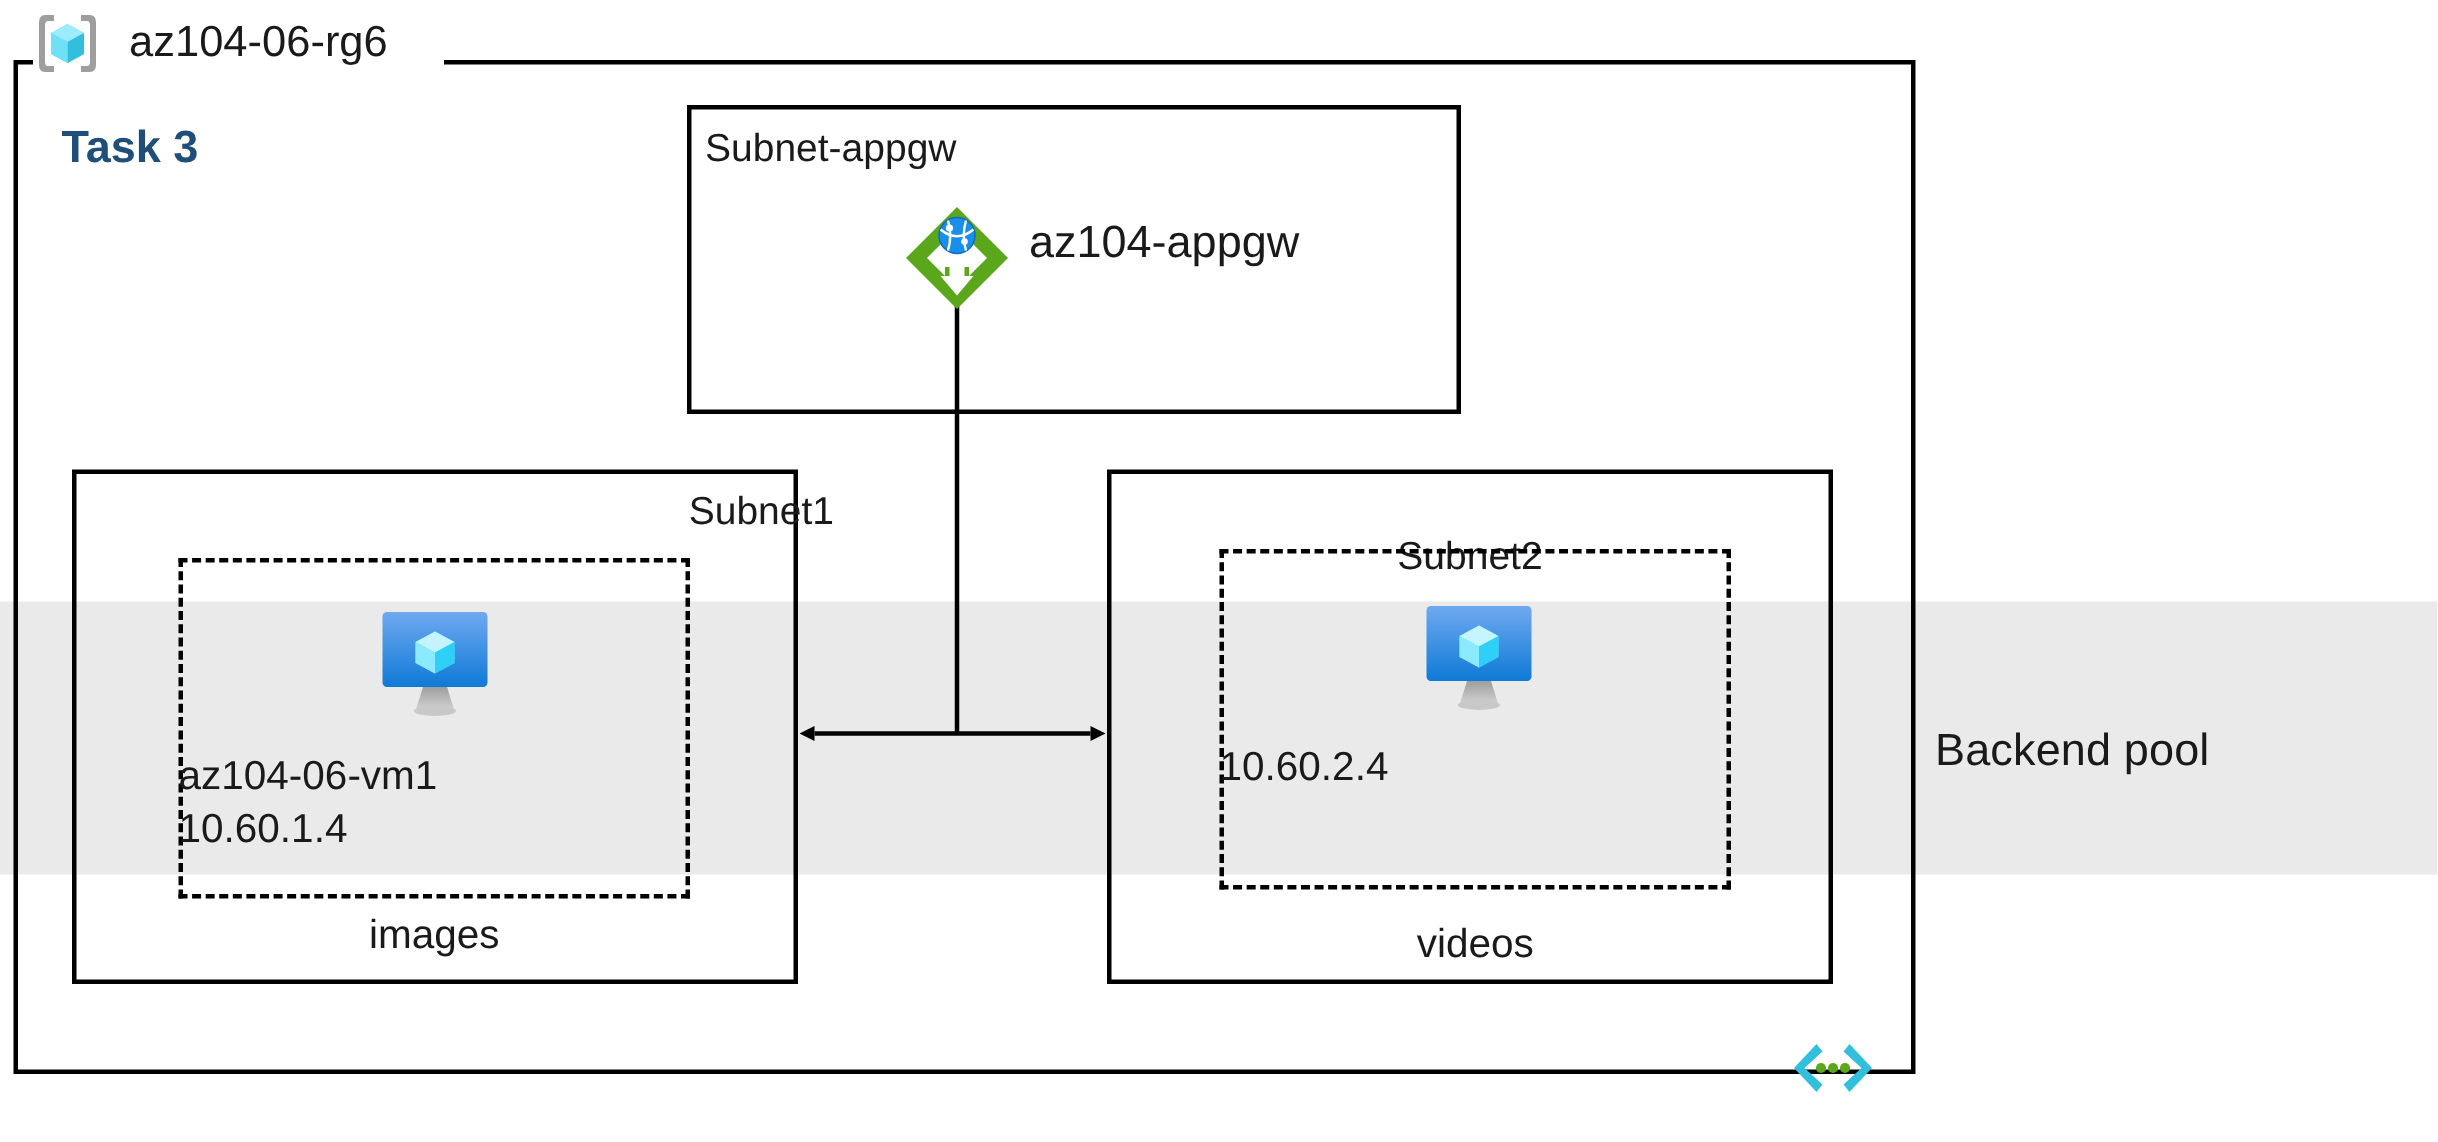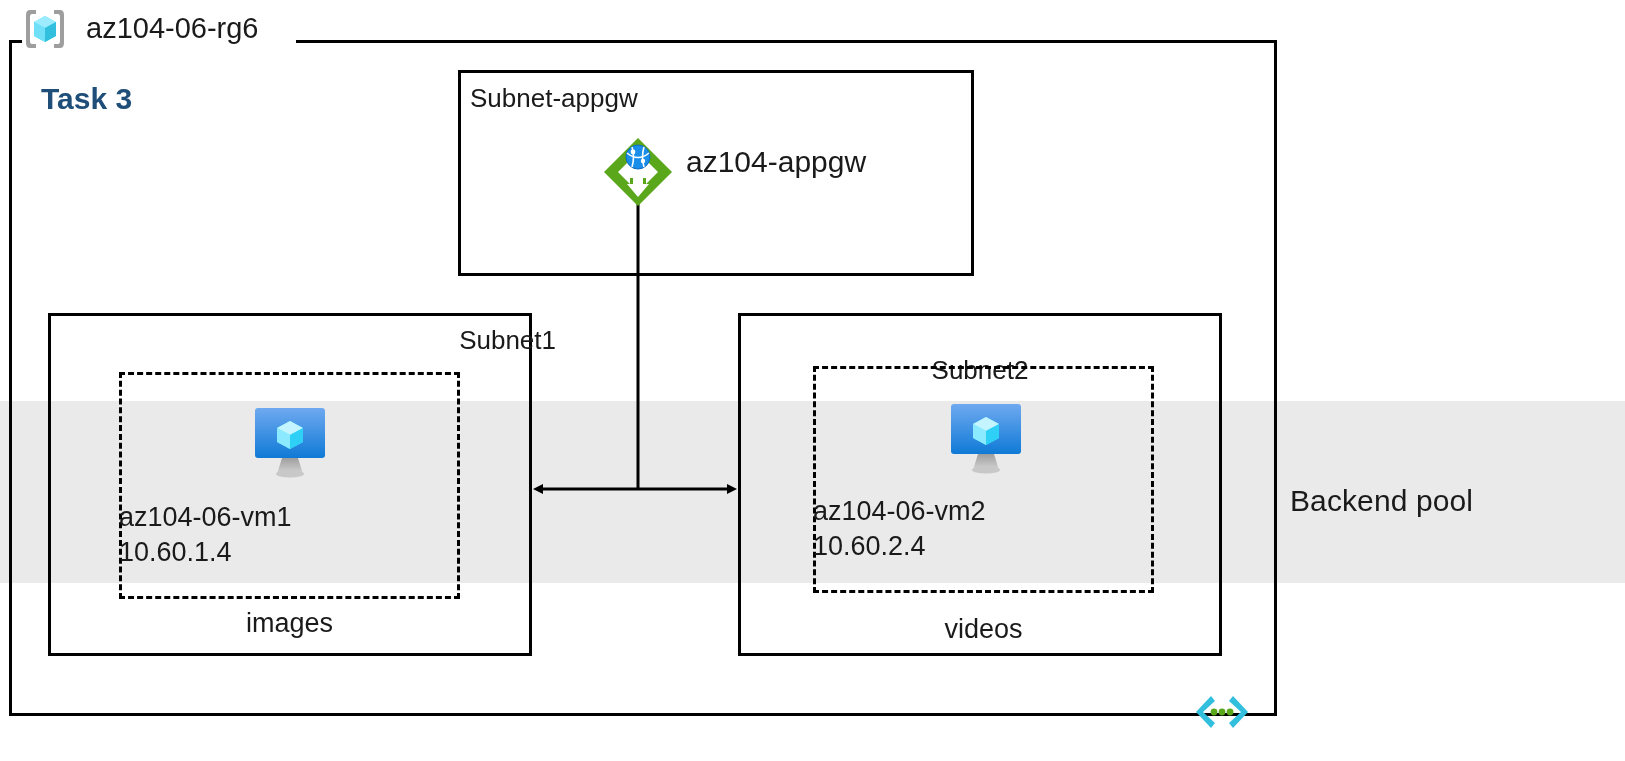--- a/index.html
+++ b/index.html
@@ -305,21 +305,20 @@
       <path d="M35 56 L51 56 L56 72 L30 72 Z" fill="url(#std2)"></path>
       <ellipse cx="43" cy="72" rx="14" ry="3.4" fill="#C8C8C8"></ellipse>
       <rect x="8" y="6" width="70" height="50" rx="3" fill="url(#scr2)"></rect>
       <path d="M43 19 L56 26 L56 40 L43 47 L30 40 L30 26 Z" fill="#50E6FF"></path>
       <path d="M43 19 L56 26 L43 33 L30 26 Z" fill="#C3F4FF"></path>
       <path d="M43 33 L56 26 L56 40 L43 47 Z" fill="#2FD0F5"></path>
       <path d="M43 33 L30 26 L30 40 L43 47 Z" fill="#8BEAFF"></path>
     </svg>
   </div>
   <div class="vm-text vm-text-2">
-    <div>az104-06-vm2</div>
     <div>10.60.2.4</div>
   </div>
   <div class="tier-label tier-label-2">videos</div>
 
   <div class="code-icon">
     <svg viewBox="0 0 56 40" width="56" height="40">
 
       <path d="M17 4 L21 9 L9 20 L21 31 L17 36 L2 20 Z" fill="#32BEDD"></path>
 
       <path d="M39 4 L35 9 L47 20 L35 31 L39 36 L54 20 Z" fill="#32BEDD"></path>

